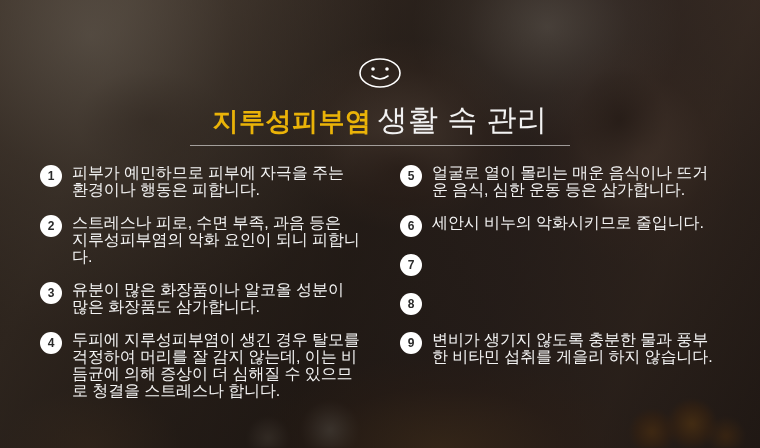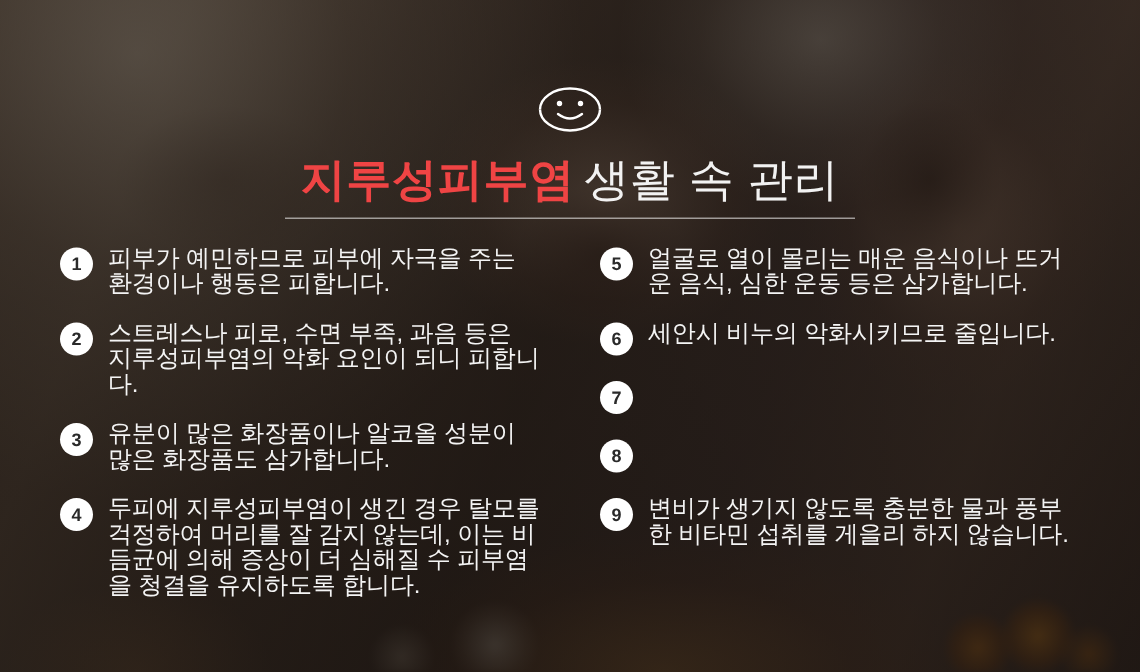--- a/index.html
+++ b/index.html
@@ -77,24 +77,24 @@
   .smiley svg { display: inline-block; }
   .title-wrap {
     position: absolute;
     left: 0;
     right: 0;
     top: 100px;
     text-align: center;
     white-space: nowrap;
   }
   .title-main {
-    font-size: 30px;
+    font-size: 26px;
     font-weight: bold;
     letter-spacing: 0.5px;
-    color: #ef4444;
+    color: #eab308;
   }
   .title-sub {
     font-size: 30px;
     font-weight: normal;
     letter-spacing: 0.5px;
     color: #f2f2f2;
     margin-left: 6px;
   }
   .rule {
     position: absolute;
@@ -175,21 +175,21 @@
       <div class="tip">
         <div class="num">2</div>
         <div class="tip-text">스트레스나 피로, 수면 부족, 과음 등은 지루성피부염의 악화 요인이 되니 피합니다.</div>
       </div>
       <div class="tip">
         <div class="num">3</div>
         <div class="tip-text">유분이 많은 화장품이나 알코올 성분이 많은 화장품도 삼가합니다.</div>
       </div>
       <div class="tip">
         <div class="num">4</div>
-        <div class="tip-text">두피에 지루성피부염이 생긴 경우 탈모를 걱정하여 머리를 잘 감지 않는데, 이는 비듬균에 의해 증상이 더 심해질 수 피부염을 청결을 유지하도록 합니다.</div>
+        <div class="tip-text">두피에 지루성피부염이 생긴 경우 탈모를 걱정하여 머리를 잘 감지 않는데, 이는 비듬균에 의해 증상이 더 심해질 수 있으므로 청결을 스트레스나 합니다.</div>
       </div>
     </div>
 
     <div class="col col-right">
       <div class="tip">
         <div class="num">5</div>
         <div class="tip-text">얼굴로 열이 몰리는 매운 음식이나 뜨거운 음식, 심한 운동 등은 삼가합니다.</div>
       </div>
       <div class="tip">
         <div class="num">6</div>

